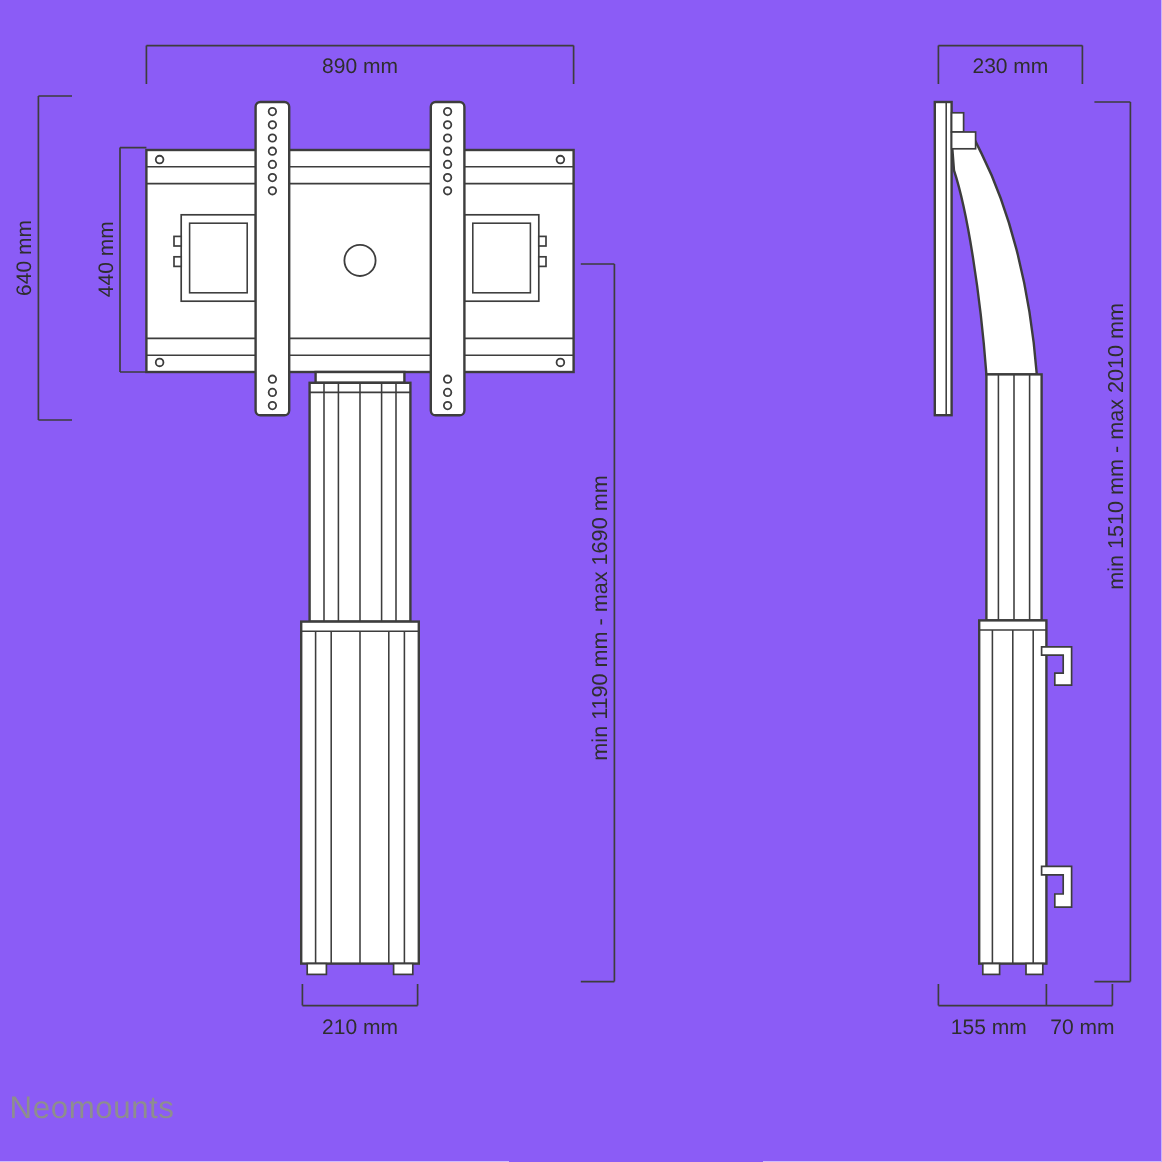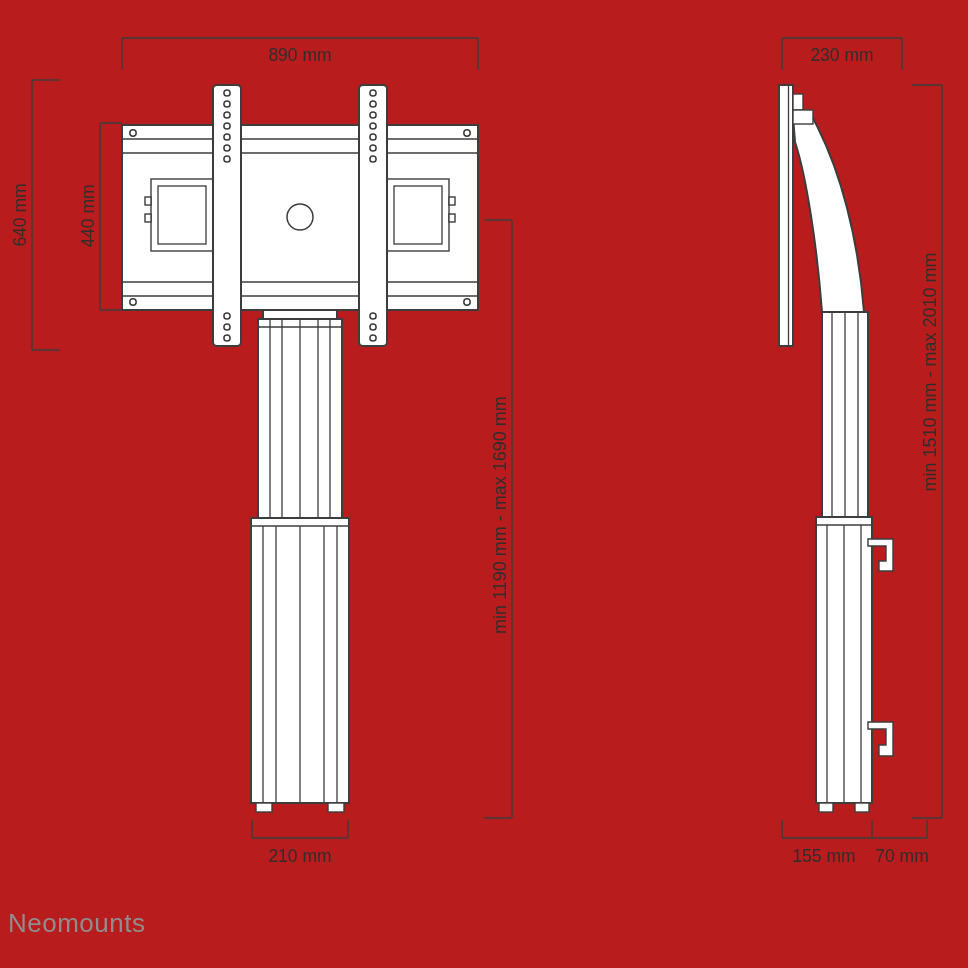--- a/index.html
+++ b/index.html
@@ -1,17 +1,17 @@
 <!DOCTYPE html>
 <html><head>
 <meta charset="utf-8">
 <style>
   html,body{margin:0;padding:0;background:#ffffff;}
   .page{
-    width:968px;height:968px;background:#b91c1c;position:relative;
+    width:968px;height:968px;background:#8b5cf6;position:relative;
     font-family:"Liberation Sans",sans-serif;overflow:hidden;
   }
   svg{display:block;}
   .outline-thin{fill:none;stroke:#3d3d3d;stroke-width:1.3;}
   .whitefill{fill:#ffffff;stroke:#3d3d3d;stroke-width:2;}
   .whitefill-thin{fill:#ffffff;stroke:#3d3d3d;stroke-width:1.4;}
   .dim{fill:none;stroke:#3d3d3d;stroke-width:1.4;}
   .hole{fill:#ffffff;stroke:#3d3d3d;stroke-width:1.5;}
   .dim-text{font-size:17.5px;fill:#2e2e2e;font-family:"Liberation Sans",sans-serif;}
   .dim-text-sm{font-size:18px;fill:#2e2e2e;font-family:"Liberation Sans",sans-serif;}

